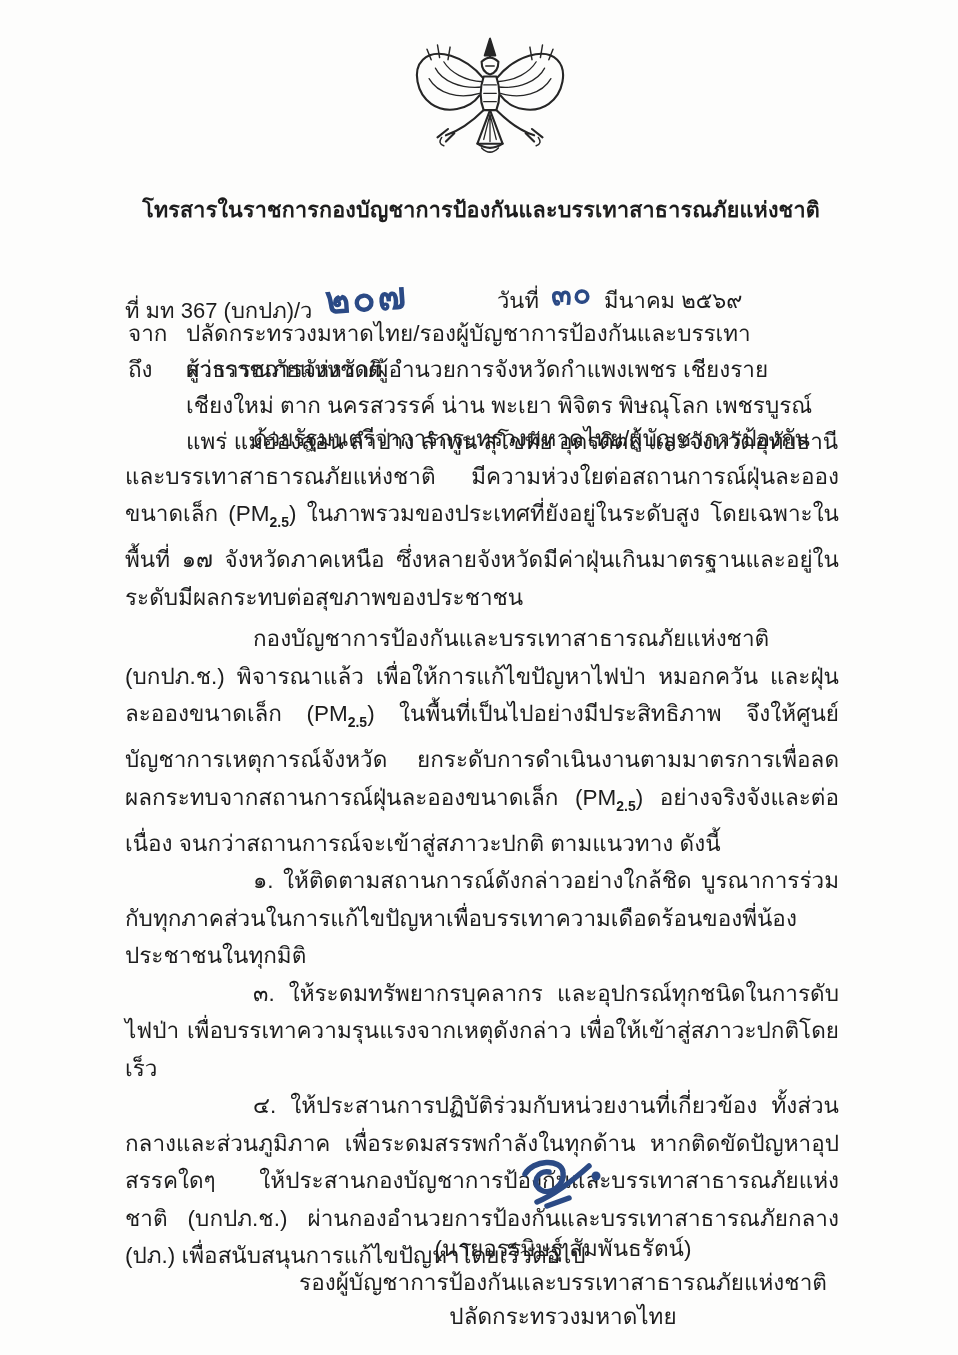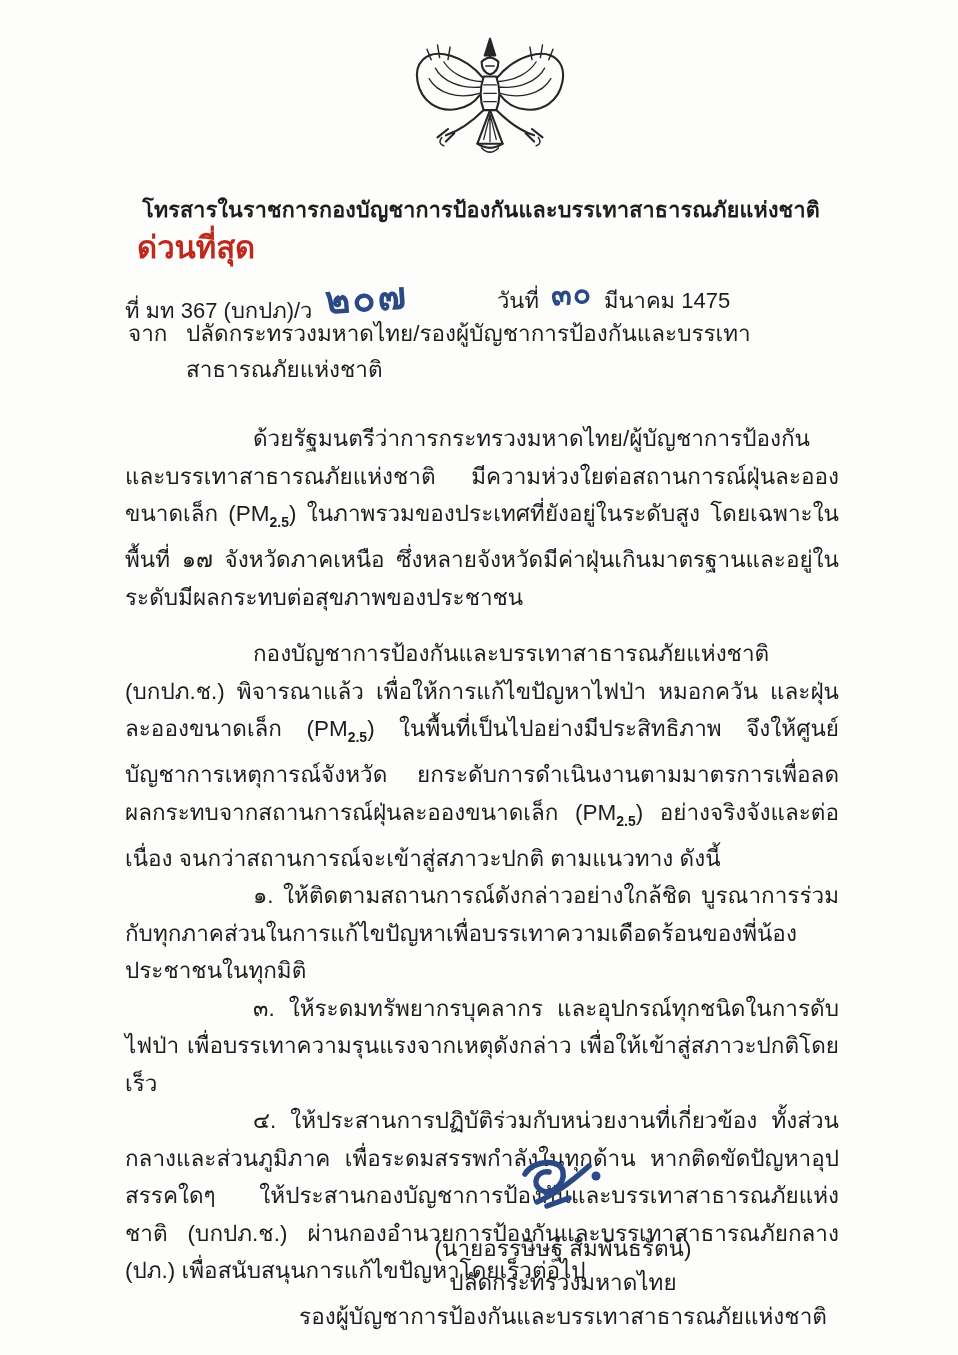--- a/index.html
+++ b/index.html
@@ -86,21 +86,21 @@
     left:125px;top:420px;
     width:714px;
     font-size:22.5px;
     line-height:37.5px;
     text-align:justify;
   }
   .body-text p{
     margin:0;
     text-indent:128px;
   }
-  .body-text p.gap{margin-top:19px;}
+  .body-text p.gap{margin-top:4px;}
   .body-text sub{font-size:0.62em;font-weight:bold;}
   
   .sig-block{
     position:absolute;
     left:283px;top:1148px;
     width:560px;
     text-align:center;
     font-size:22.5px;
     line-height:34px;
   }
@@ -148,54 +148,57 @@
       <path d="M80,76 L74,100 M80,76 L86,100 M80,76 L80,102" stroke-width="1.2"></path>
       <path d="M68,104 Q80,112 92,104"></path>
       <path d="M72,108 Q80,116 88,108" stroke-width="1.4"></path>
 
       <path d="M34,98 Q30,104 36,106 M126,98 Q130,104 124,106" stroke-width="1.4"></path>
     </g>
   </svg>
 
   <div class="doc-title">โทรสารในราชการกองบัญชาการป้องกันและบรรเทาสาธารณภัยแห่งชาติ</div>
 
-  <div class="urgency">ด่วนที่สุด</div>
 
   <div class="ref-line">
     <span>ที่ มท 367 (บกปภ)/ว</span>
     <span class="handwritten">๒๐๗</span>
   </div>
   <div class="date-line">
     <span>วันที่</span>
     <span class="handwritten small">๓๐</span>
-    <span>มีนาคม 1475</span>
+    <span>มีนาคม ๒๕๖๙</span>
   </div>
 
   <div class="addr-row from-row">
     <span class="label">จาก</span>
     <span class="value">ปลัดกระทรวงมหาดไทย/รองผู้บัญชาการป้องกันและบรรเทาสาธารณภัยแห่งชาติ</span>
   </div>
 
+  <div class="addr-row to-row">
+    <span class="label">ถึง</span>
+    <span class="value">ผู้ว่าราชการจังหวัด/ผู้อำนวยการจังหวัดกำแพงเพชร เชียงราย เชียงใหม่ ตาก นครสวรรค์ น่าน พะเยา พิจิตร พิษณุโลก เพชรบูรณ์ แพร่ แม่ฮ่องสอน ลำปาง ลำพูน สุโขทัย อุตรดิตถ์ และจังหวัดอุทัยธานี</span>
+  </div>
 
   <div class="body-text">
     <p>ด้วยรัฐมนตรีว่าการกระทรวงมหาดไทย/ผู้บัญชาการป้องกันและบรรเทาสาธารณภัยแห่งชาติ มีความห่วงใยต่อสถานการณ์ฝุ่นละอองขนาดเล็ก (PM<sub>2.5</sub>) ในภาพรวมของประเทศที่ยังอยู่ในระดับสูง โดยเฉพาะในพื้นที่ ๑๗ จังหวัดภาคเหนือ ซึ่งหลายจังหวัดมีค่าฝุ่นเกินมาตรฐานและอยู่ในระดับมีผลกระทบต่อสุขภาพของประชาชน</p>
     <p class="gap">กองบัญชาการป้องกันและบรรเทาสาธารณภัยแห่งชาติ (บกปภ.ช.) พิจารณาแล้ว เพื่อให้การแก้ไขปัญหาไฟป่า หมอกควัน และฝุ่นละอองขนาดเล็ก (PM<sub>2.5</sub>) ในพื้นที่เป็นไปอย่างมีประสิทธิภาพ จึงให้ศูนย์บัญชาการเหตุการณ์จังหวัด ยกระดับการดำเนินงานตามมาตรการเพื่อลดผลกระทบจากสถานการณ์ฝุ่นละอองขนาดเล็ก (PM<sub>2.5</sub>) อย่างจริงจังและต่อเนื่อง จนกว่าสถานการณ์จะเข้าสู่สภาวะปกติ ตามแนวทาง ดังนี้</p>
     <p>๑. ให้ติดตามสถานการณ์ดังกล่าวอย่างใกล้ชิด บูรณาการร่วมกับทุกภาคส่วนในการแก้ไขปัญหาเพื่อบรรเทาความเดือดร้อนของพี่น้องประชาชนในทุกมิติ</p>
     <p>๓. ให้ระดมทรัพยากรบุคลากร และอุปกรณ์ทุกชนิดในการดับไฟป่า เพื่อบรรเทาความรุนแรงจากเหตุดังกล่าว เพื่อให้เข้าสู่สภาวะปกติโดยเร็ว</p>
     <p>๔. ให้ประสานการปฏิบัติร่วมกับหน่วยงานที่เกี่ยวข้อง ทั้งส่วนกลางและส่วนภูมิภาค เพื่อระดมสรรพกำลังในทุกด้าน หากติดขัดปัญหาอุปสรรคใดๆ ให้ประสานกองบัญชาการป้องกันและบรรเทาสาธารณภัยแห่งชาติ (บกปภ.ช.) ผ่านกองอำนวยการป้องกันและบรรเทาสาธารณภัยกลาง (ปภ.) เพื่อสนับสนุนการแก้ไขปัญหาโดยเร็วต่อไป</p>
 
   </div>
 
   <div class="sig-block">
     <svg class="sig-scribble" viewBox="0 0 120 70">
       <g stroke="#2b4a85" fill="none" stroke-width="5.5" stroke-linecap="round" stroke-linejoin="round">
         <path d="M22,22 C30,8 58,6 60,20 C62,32 48,44 38,38 C28,32 34,18 46,20"></path>
         <path d="M34,50 C48,44 66,32 86,14"></path>
         <path d="M44,54 L66,46"></path>
       </g>
       <circle cx="93" cy="24" r="4.5" fill="#2b4a85"></circle>
     </svg>
     <div class="sig-name">(นายอรรษิษฐ์ สัมพันธรัตน์)</div>
+    <div class="sig-pos">รองผู้บัญชาการป้องกันและบรรเทาสาธารณภัยแห่งชาติ</div>
     <div class="sig-pos">ปลัดกระทรวงมหาดไทย</div>
-    <div class="sig-pos">รองผู้บัญชาการป้องกันและบรรเทาสาธารณภัยแห่งชาติ</div>
   </div>
 
 </div>
 
 </body></html>

